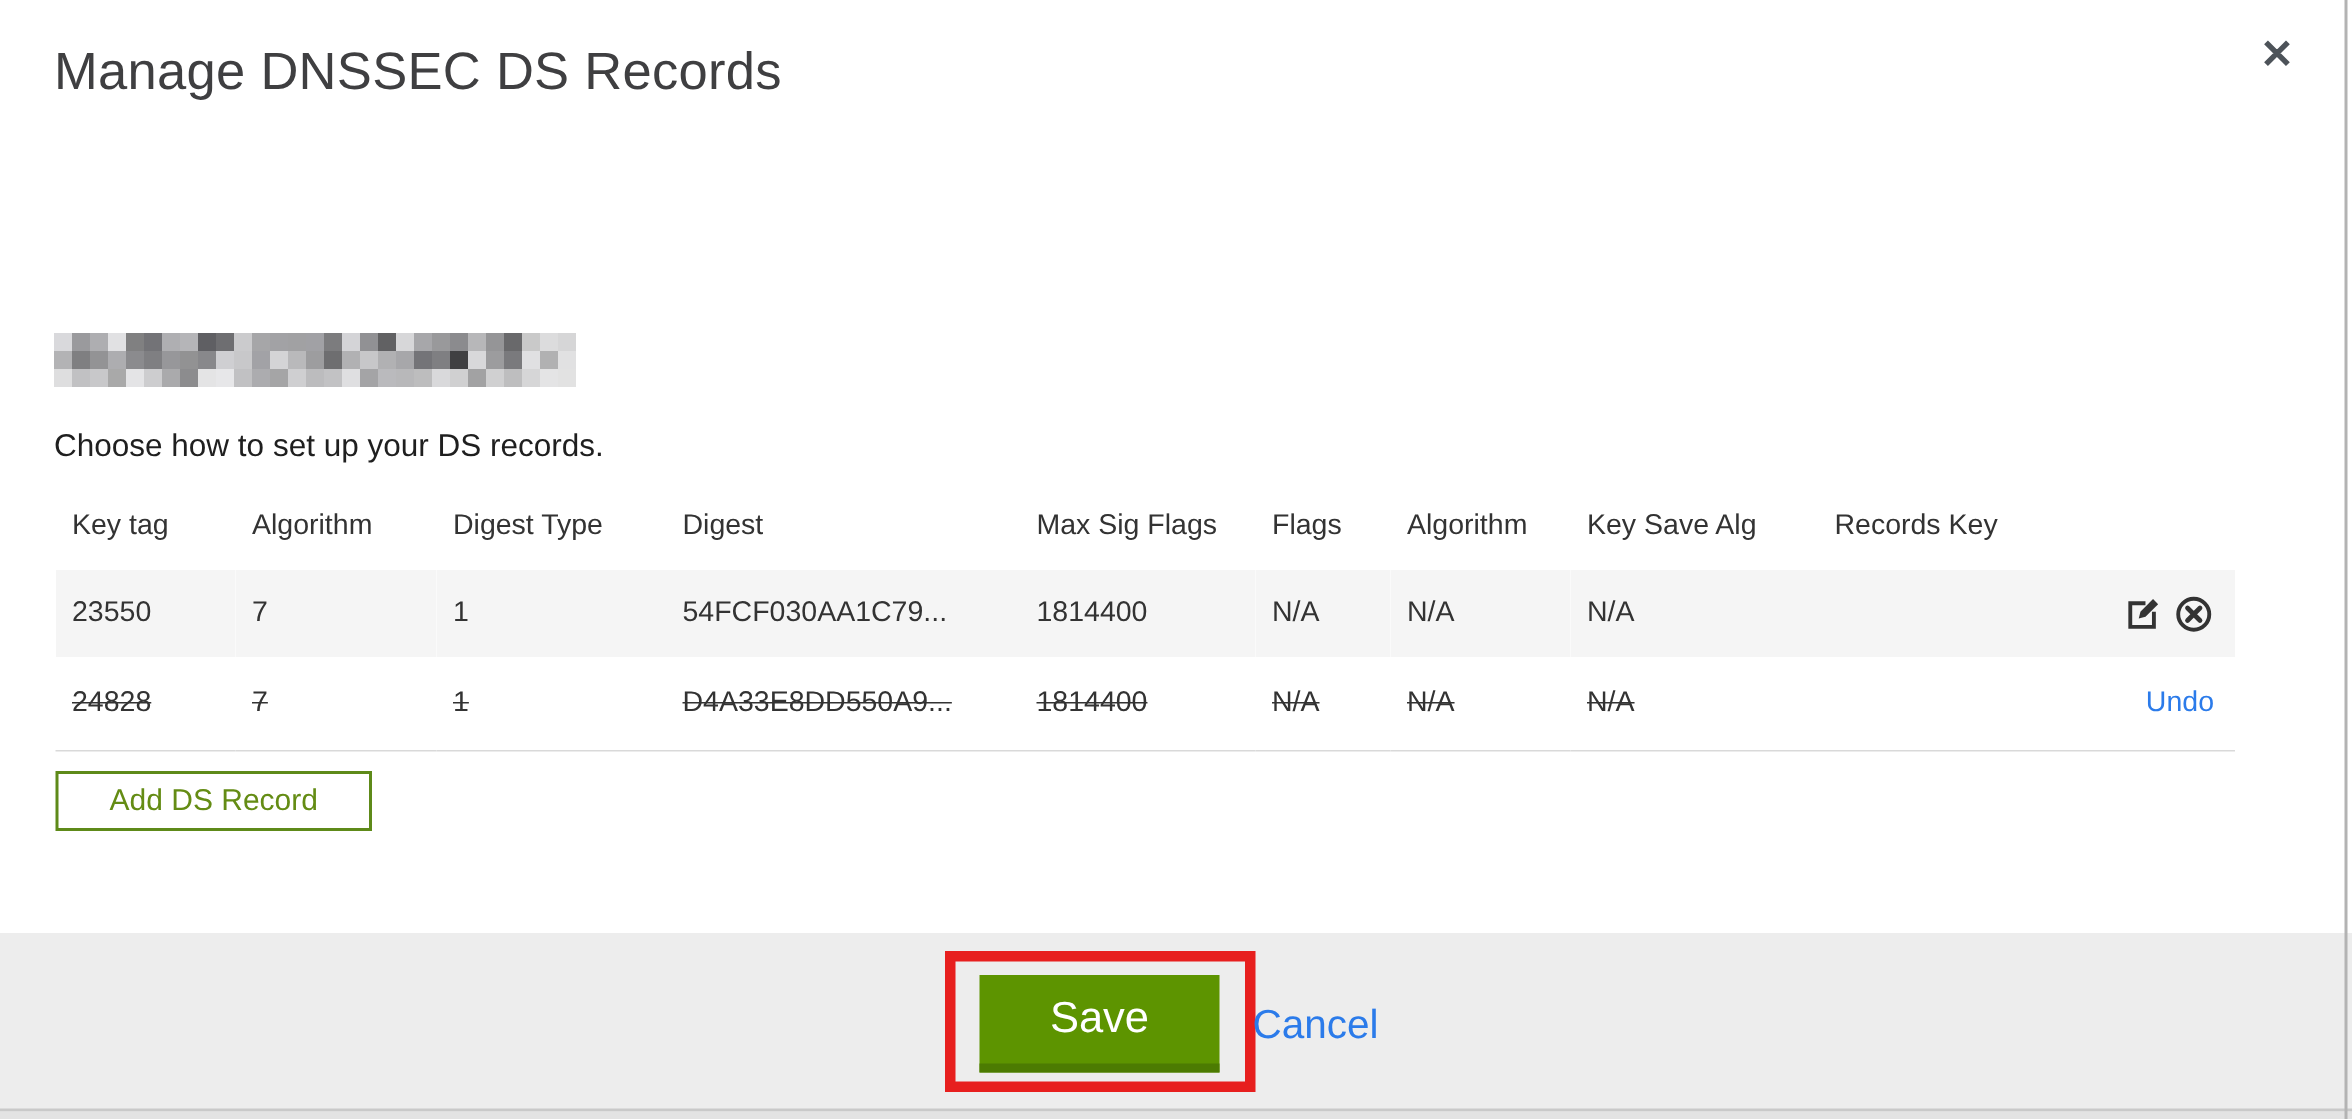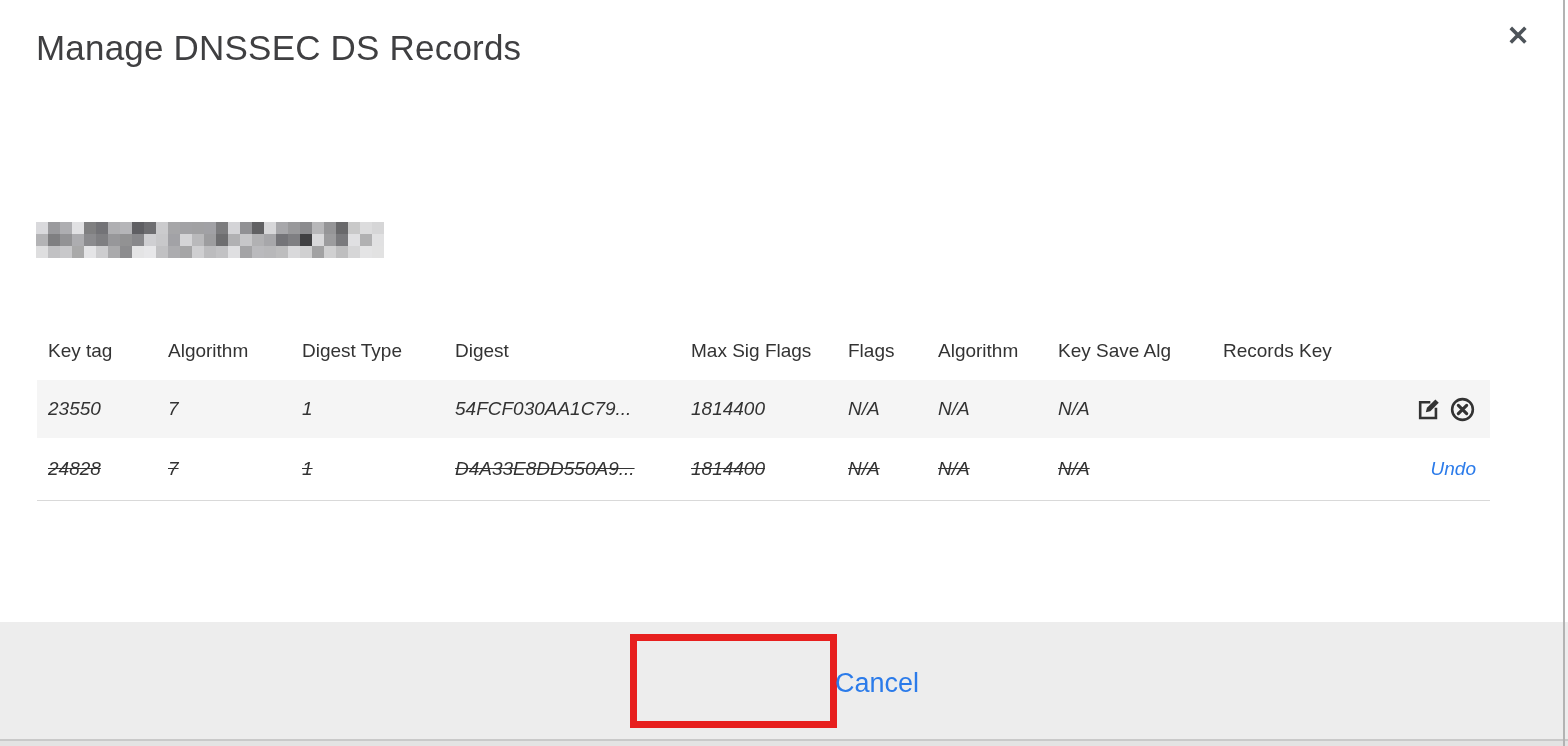--- a/index.html
+++ b/index.html
@@ -76,21 +76,20 @@
     vertical-align: middle;
     white-space: nowrap;
     overflow: hidden;
   }
   .ds-table td {
     height: 58px;
     padding-left: 11px;
     vertical-align: middle;
     white-space: nowrap;
     overflow: hidden;
-    font-style: italic;
   }
   .row-active td { background: #f5f5f5; }
   .row-deleted td { height: 62px; border-bottom: 1px solid #d9d9d9; }
   .row-deleted td .cell-text { text-decoration: line-through; }
 
   .actions-cell { text-align: right; padding-right: 14px !important; }
   .icon-btn {
     display: inline-block;
     vertical-align: middle;
     cursor: pointer;
@@ -259,20 +258,21 @@
       <div style="background: rgb(179, 179, 182); opacity: 0.493921;"></div>
       <div style="background: rgb(161, 161, 164); opacity: 0.500881;"></div>
       <div style="background: rgb(60, 60, 62); opacity: 0.479973;"></div>
       <div style="background: rgb(144, 144, 148); opacity: 0.427466;"></div>
       <div style="background: rgb(99, 99, 102); opacity: 0.415641;"></div>
       <div style="background: rgb(99, 99, 102); opacity: 0.262027;"></div>
       <div style="background: rgb(161, 161, 164); opacity: 0.286706;"></div>
       <div style="background: rgb(161, 161, 164); opacity: 0.311929;"></div>
     </div>
 
+  <div class="subtitle">Choose how to set up your DS records.</div>
 
   <table class="ds-table">
     <colgroup>
       <col style="width:120px">
         <col style="width:134px">
         <col style="width:153px">
       <col style="width:236px">
         <col style="width:157px">
         <col style="width:90px">
       <col style="width:120px">
@@ -330,22 +330,24 @@
         <td><span class="cell-text">N/A</span></td>
         <td><span class="cell-text">N/A</span></td>
         <td><span class="cell-text"></span></td>
         <td class="actions-cell">
           <a class="link">Undo</a>
         </td>
       </tr>
     </tbody>
   </table>
 
+  <button class="add-btn">Add DS Record</button>
 
   <div class="footer"></div>
   <div class="footer-bottom-line"></div>
   <div class="footer-below"></div>
 
+  <button class="save-btn">Save</button>
   <div class="annotation-box"></div>
   <a class="cancel-link">Cancel</a>
 
   <div class="right-edge"></div>
 </div>
 
 </body></html>

